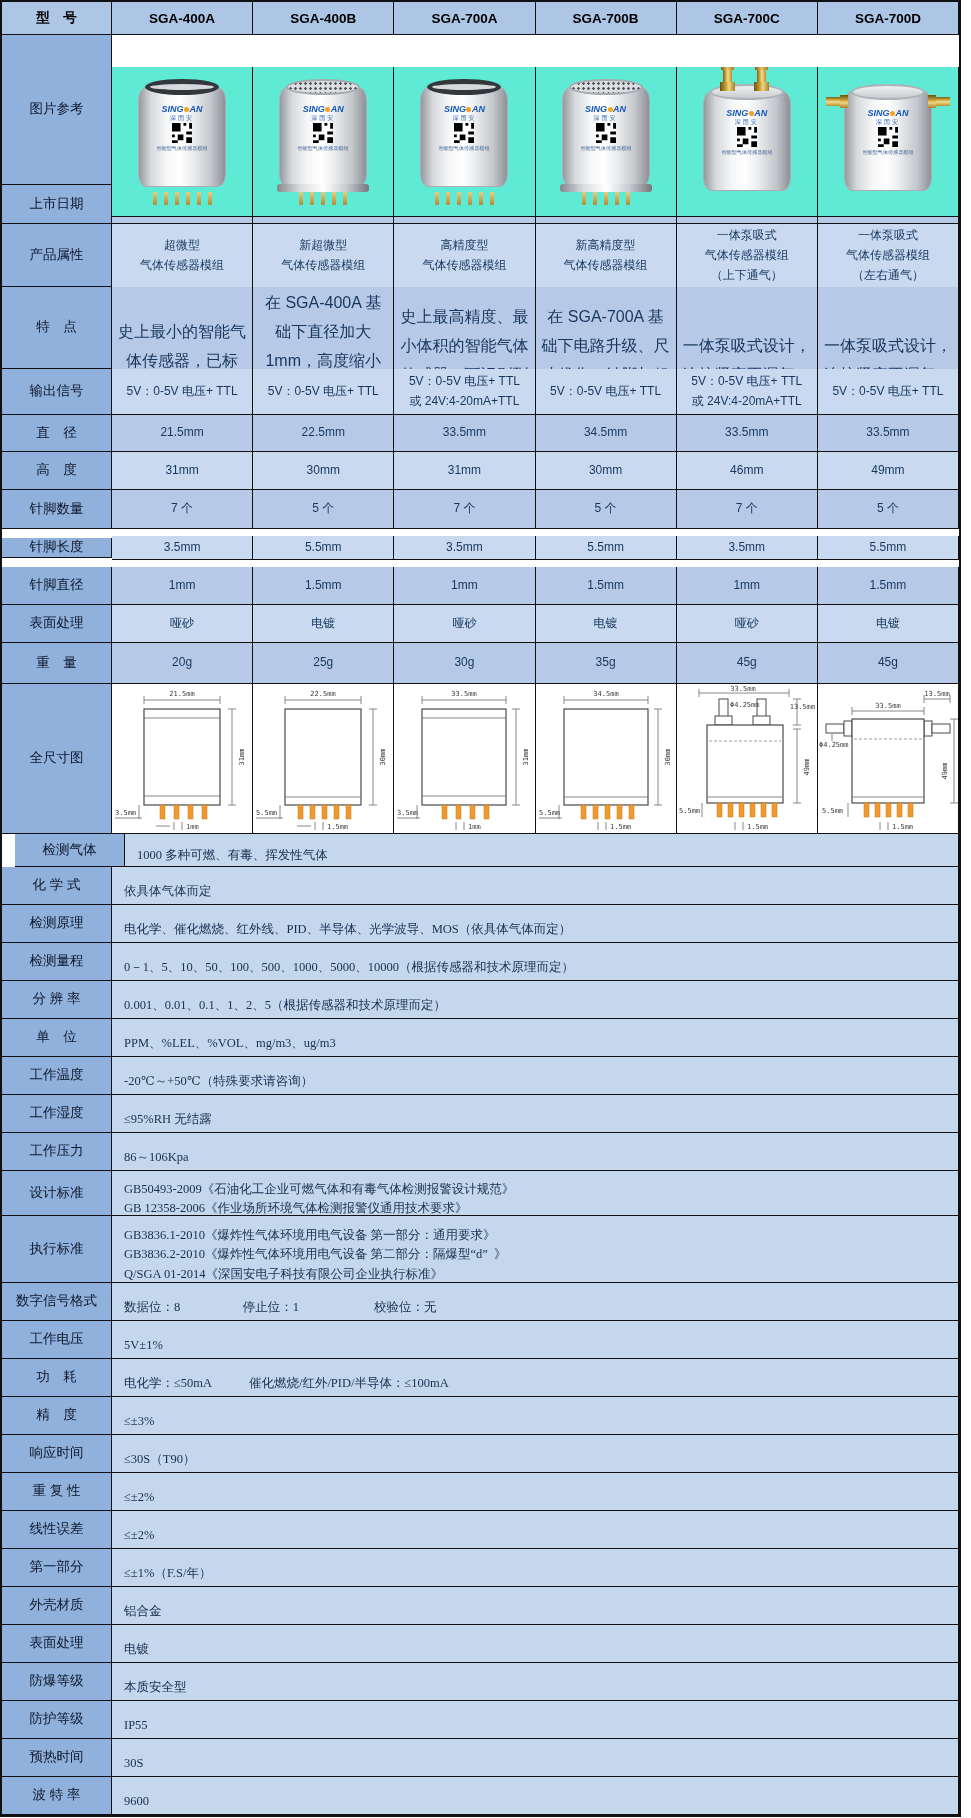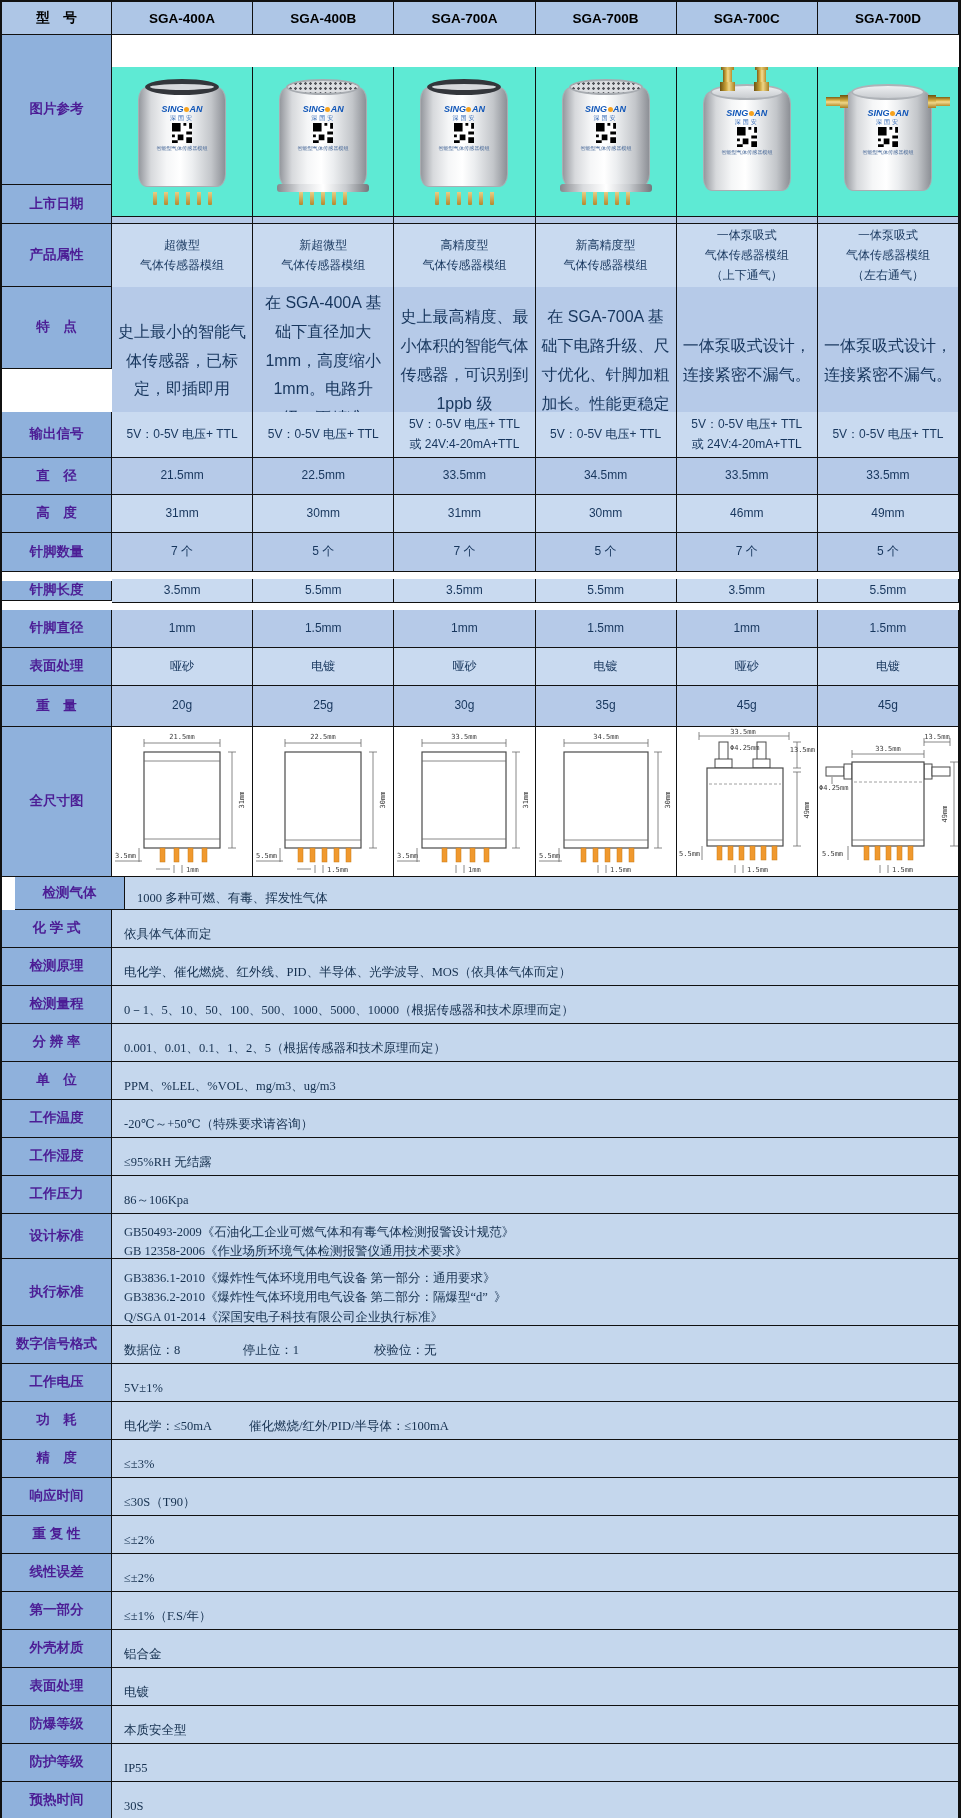--- a/index.html
+++ b/index.html
@@ -8,31 +8,31 @@
   .page { position:relative; width:971px; height:1598px; background:#fff; }
 
   .spec-table { position:absolute; left:0; top:0; width:961px; border:2px solid #111; background:#fff; }
 
   .row { display:flex; width:100%; }
   .label-cell { width:110px; flex:none; }
   .cells { flex:1; display:grid; grid-template-columns:repeat(6,1fr); }
   .cell { border-right:1px solid #111; border-bottom:1px solid #111; display:flex; align-items:center; justify-content:center; }
   .cells .cell { height:100%; }
 
-  .label-cell { background:#8FB1DC; font-weight:bold; font-size:13.5px; color:#4c1d95; text-align:center; white-space:pre-line; line-height:1.35; }
+  .label-cell { background:#8FB1DC; font-weight:normal; font-size:13.5px; color:#0f172a; text-align:center; white-space:pre-line; line-height:1.35; }
   .header-row { height:33px; }
   .header-row .cell { background:#AEC6E6; font-weight:bold; font-size:13.5px; color:#000; }
 
   .val-cell { background:#C9DAF0; font-size:12px; color:#17365D; text-align:center; white-space:pre-line; line-height:1.65; padding:2px 5px; }
   #spec-rows .spec-row:nth-child(odd) .val-cell { background:#B6CAE8; }
   #spec-rows .spec-row:nth-child(1)  { height:39px; }
   #spec-rows .spec-row:nth-child(2)  { height:63px; }
   #spec-rows .spec-row:nth-child(3)  { height:82px; }
   #spec-rows .spec-row:nth-child(3) .val-cell { font-size:16px; line-height:1.8; }
-  #spec-rows .spec-row:nth-child(4)  { height:46px;margin-top:43px; }
+  #spec-rows .spec-row:nth-child(4)  { height:46px; }
   #spec-rows .spec-row:nth-child(5)  { height:37px; }
   #spec-rows .spec-row:nth-child(6)  { height:38px; }
   #spec-rows .spec-row:nth-child(7)  { height:39px; }
   #spec-rows .spec-row:nth-child(8)  { height:38px;align-items:center; }
   #spec-rows .spec-row:nth-child(9)  { height:38px; }
   #spec-rows .spec-row:nth-child(10) { height:38px; }
   #spec-rows .spec-row:nth-child(11) { height:41px; }
 
   .image-row { height:150px; }
   .photo-cell { background:#5eead4; position:relative; overflow:hidden;margin-top:32px; }

